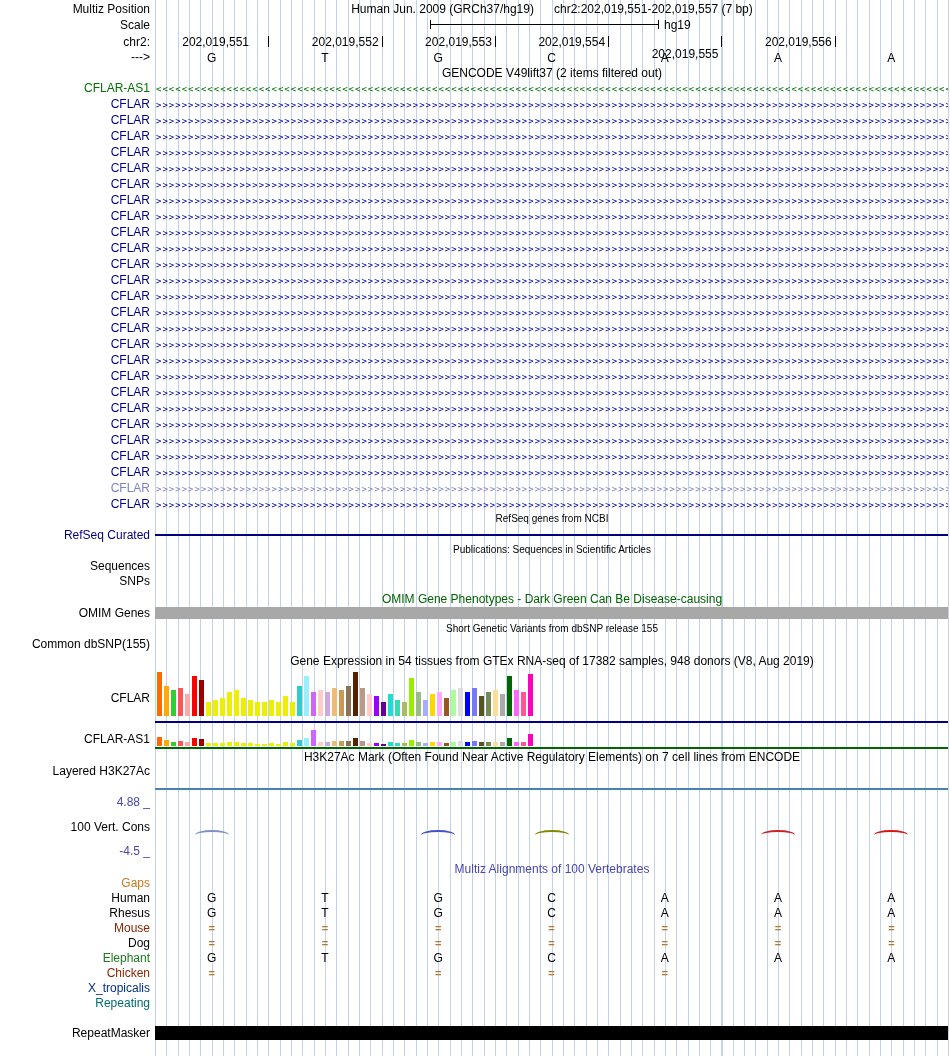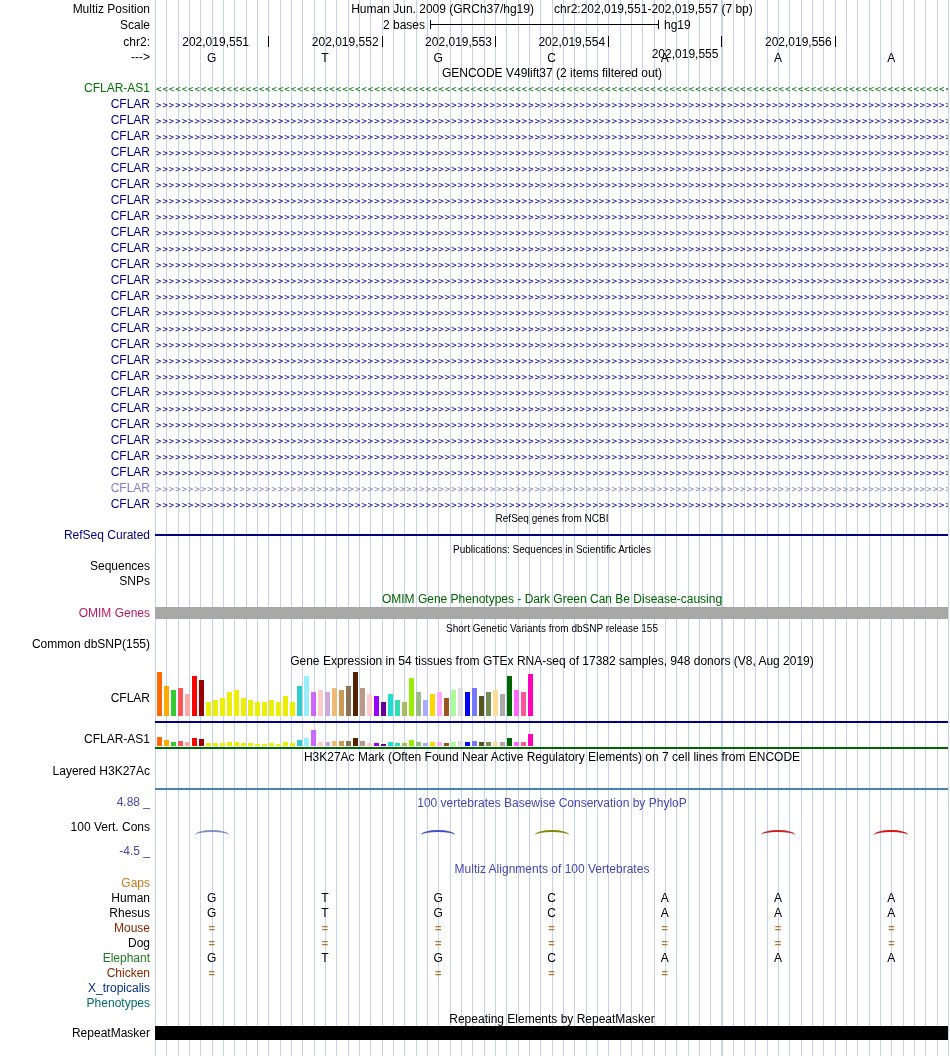--- a/index.html
+++ b/index.html
@@ -29,41 +29,40 @@
 
 <div id="root">
   <div id="content-bg"></div>
 
   <div class="lbl" style="top:2px">Multiz Position</div>
   <div class="title" style="top:2px">
     <span>Human Jun. 2009 (GRCh37/hg19)</span><span style="display:inline-block;width:20px"></span><span>chr2:202,019,551-202,019,557 (7 bp)</span>
   </div>
 
   <div class="lbl" style="top:18px">Scale</div>
-  <div class="inlinetext" style="left:155px;top:18px;width:270px;text-align:right">2 bases</div>
   <div class="scalebar" style="left:430px;top:20px;width:227px">
       <div></div>
     </div>
   <div class="inlinetext" style="left:664px;top:18px">hg19</div>
 
   <div class="lbl" style="top:35px">chr2:</div>
   <div class="lbl" style="top:50px">---&gt;</div>
 
   <div class="title" style="top:66px">GENCODE V49lift37 (2 items filtered out)</div>
 
   <div class="title small" style="top:513px">RefSeq genes from NCBI</div>
   <div class="lbl" style="top: 528px; color: rgb(0, 0, 128);">RefSeq Curated</div>
   <div class="hline" style="top: 534px; height: 2px; background-color: rgb(0, 0, 128);"></div>
 
   <div class="title small" style="top:544px">Publications: Sequences in Scientific Articles</div>
   <div class="lbl" style="top:559px">Sequences</div>
   <div class="lbl" style="top:574px">SNPs</div>
 
   <div class="title" style="top: 592px; color: rgb(0, 100, 0);">OMIM Gene Phenotypes - Dark Green Can Be Disease-causing</div>
-  <div class="lbl" style="top: 606px; color: #be185d;">OMIM Genes</div>
+  <div class="lbl" style="top: 606px; color: #000000;">OMIM Genes</div>
   <div class="hline" style="top: 607px; height: 12px; background-color: rgb(168, 168, 168);"></div>
 
   <div class="title small" style="top:623px">Short Genetic Variants from dbSNP release 155</div>
   <div class="lbl" style="top:637px">Common dbSNP(155)</div>
 
   <div class="title" style="top:654px">Gene Expression in 54 tissues from GTEx RNA-seq of 17382 samples, 948 donors (V8, Aug 2019)</div>
   <div class="lbl" style="top:691px">CFLAR</div>
   <div class="bars" id="gtex-cflar-bars" style="left:157px;top:670px;height:46px;width:380px">
       <div style="height: 44px; background-color: rgb(255, 106, 0);"></div>
       <div style="height: 30px; background-color: rgb(255, 170, 0);"></div>
@@ -178,28 +177,26 @@
       <div style="height: 4px; background-color: rgb(255, 85, 153);"></div>
       <div style="height: 12px; background-color: rgb(255, 0, 187);"></div>
     </div>
   <div class="hline" style="top: 747px; height: 2px; background-color: rgb(0, 100, 0);"></div>
 
   <div class="title" style="top:750px">H3K27Ac Mark (Often Found Near Active Regulatory Elements) on 7 cell lines from ENCODE</div>
   <div class="lbl" style="top:764px">Layered H3K27Ac</div>
   <div class="hline" style="top: 788px; height: 2px; background-color: rgb(70, 130, 180);"></div>
 
   <div class="lbl" style="top: 795px; color: rgb(70, 70, 180);">4.88 _</div>
-  <div class="title" style="top: 796px; color: rgb(70, 70, 180);">100 vertebrates Basewise Conservation by PhyloP</div>
   <div class="lbl" style="top:820px">100 Vert. Cons</div>
   <div class="lbl" style="top: 844px; color: rgb(70, 70, 180);">-4.5 _</div>
 
   <div class="title" style="top: 862px; color: rgb(70, 70, 180);">Multiz Alignments of 100 Vertebrates</div>
   <div class="lbl" style="top: 876px; color: rgb(200, 120, 30);">Gaps</div>
 
-  <div class="title" style="top:1012px">Repeating Elements by RepeatMasker</div>
   <div class="lbl" style="top:1026px">RepeatMasker</div>
   <div class="hline" style="top: 1026px; height: 14px; background-color: rgb(0, 0, 0);"></div>
 <div class="coordlbl" style="left: 146px; top: 36px; width: 103px;">202,019,551</div>
     <div style="position: absolute; left: 268px; top: 36px; width: 1px; height: 11px; background: rgb(0, 0, 0);"></div>
     <div class="coordlbl" style="left: 275.571px; top: 36px; width: 103px;">202,019,552</div>
     <div style="position: absolute; left: 382px; top: 36px; width: 1px; height: 11px; background: rgb(0, 0, 0);"></div>
     <div class="coordlbl" style="left: 388.857px; top: 36px; width: 103px;">202,019,553</div>
     <div style="position: absolute; left: 495px; top: 36px; width: 1px; height: 11px; background: rgb(0, 0, 0);"></div>
     <div class="coordlbl" style="left: 502.143px; top: 36px; width: 103px;">202,019,554</div>
     <div style="position: absolute; left: 608px; top: 36px; width: 1px; height: 11px; background: rgb(0, 0, 0);"></div>
@@ -312,14 +309,14 @@
     <div class="alncell" style="left: 540.5px; top: 951px; color: rgb(0, 0, 0);">C</div>
     <div class="alncell" style="left: 653.786px; top: 951px; color: rgb(0, 0, 0);">A</div>
     <div class="alncell" style="left: 767.071px; top: 951px; color: rgb(0, 0, 0);">A</div>
     <div class="alncell" style="left: 880.357px; top: 951px; color: rgb(0, 0, 0);">A</div>
     <div class="lbl" style="top: 966px; color: rgb(139, 37, 0);">Chicken</div>
     <div class="alncell gap" style="left: 200.643px; top: 966px; color: rgb(176, 120, 48);">=</div>
     <div class="alncell gap" style="left: 427.214px; top: 966px; color: rgb(176, 120, 48);">=</div>
     <div class="alncell gap" style="left: 540.5px; top: 966px; color: rgb(176, 120, 48);">=</div>
     <div class="alncell gap" style="left: 653.786px; top: 966px; color: rgb(176, 120, 48);">=</div>
     <div class="lbl" style="top: 981px; color: rgb(0, 48, 139);">X_tropicalis</div>
-    <div class="lbl" style="top: 996px; color: rgb(0, 107, 107);">Phenotypes</div>
+    <div class="lbl" style="top: 996px; color: rgb(0, 107, 107);">Repeating</div>
   </div>
 
 </body></html>

